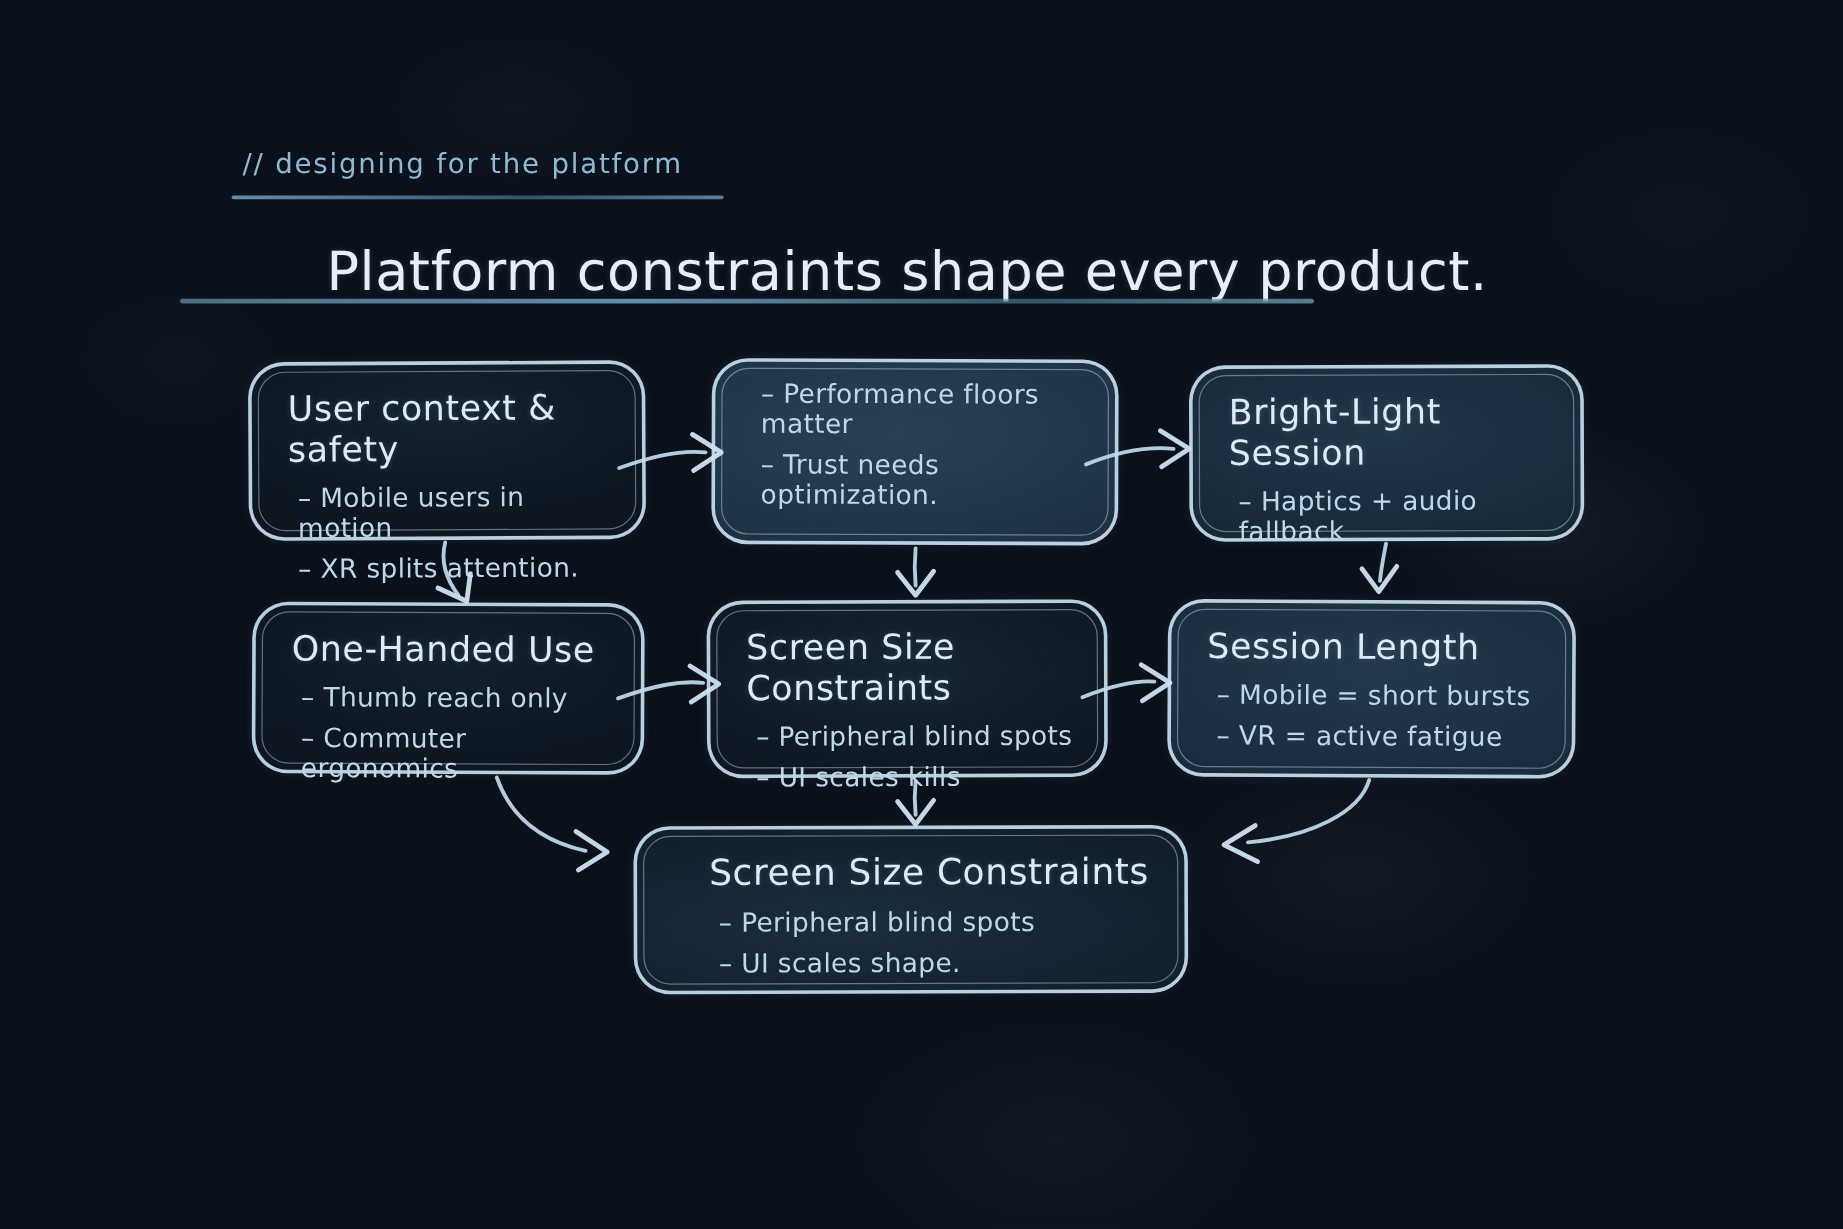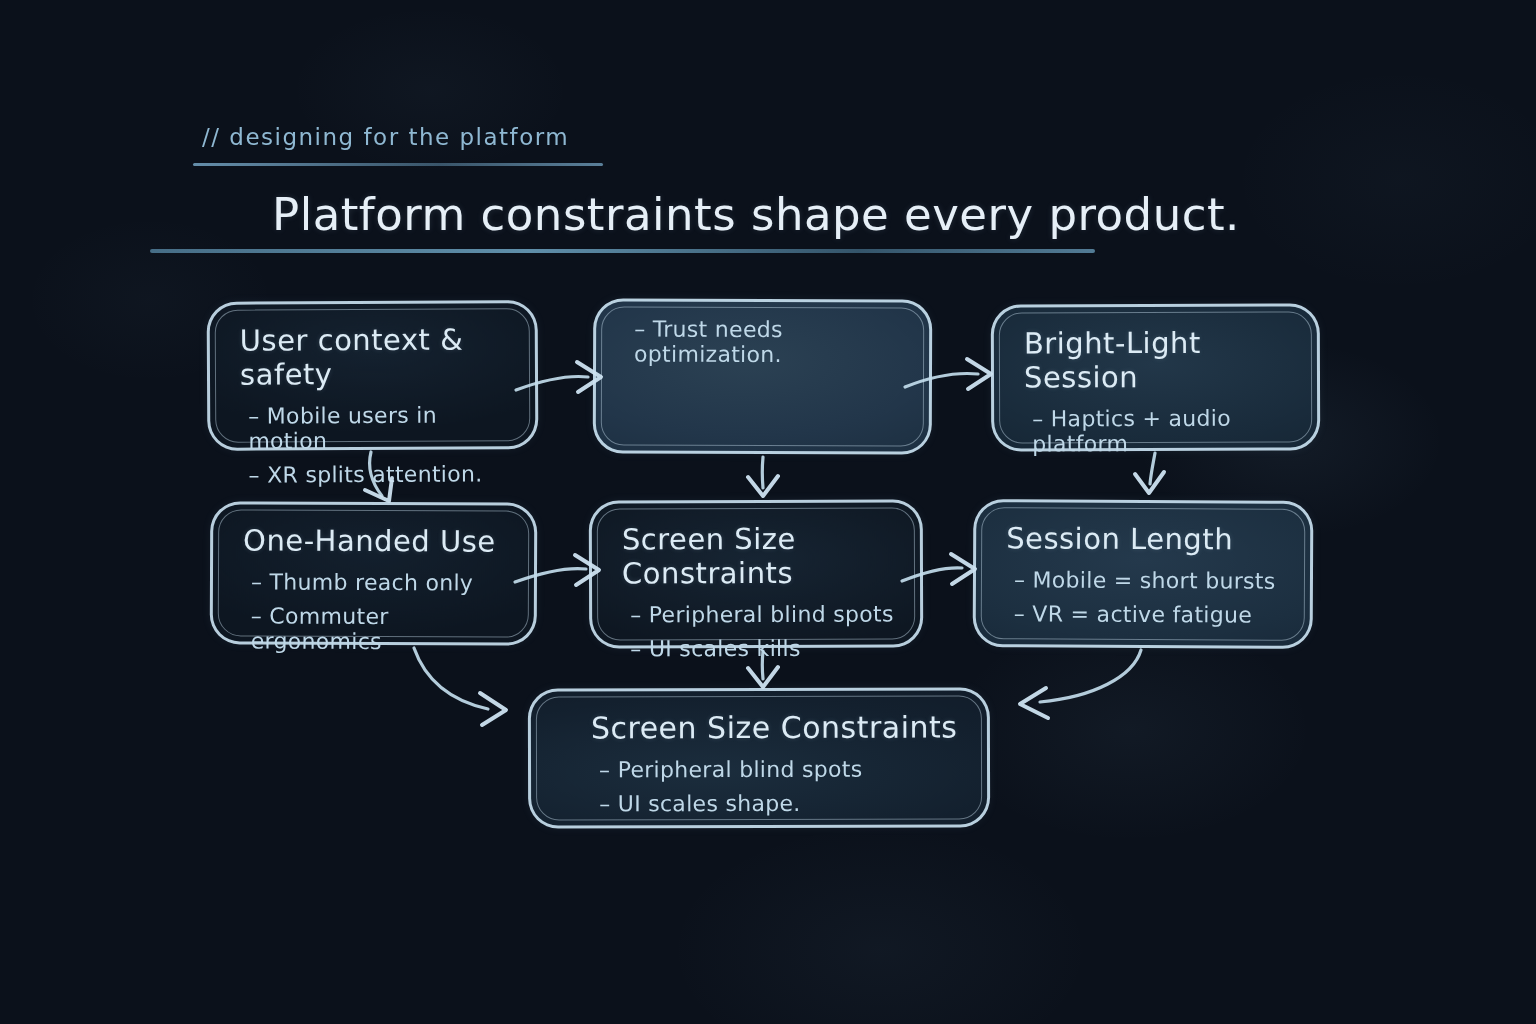--- a/index.html
+++ b/index.html
@@ -27,21 +27,21 @@
     position: absolute; left: 202px; top: 124px;
     font-size: 23px; letter-spacing: 1.5px;
     color: #8fb8d2;
   }
   .eyebrow-underline {
     position: absolute; left: 193px; top: 163px; width: 410px; height: 3px;
     border-radius: 2px;
     background: linear-gradient(90deg, rgba(110,155,185,.9), rgba(95,140,170,.55) 60%, rgba(110,155,185,.8));
   }
   .headline {
-    position: absolute; left: 272px; top: 188px;
+    position: absolute; left: 272px; top: 200px;
     font-size: 45px; letter-spacing: 0.5px;
     color: #e6eff7;
     text-shadow: 0 0 6px rgba(180,210,235,0.15);
   }
   .headline-underline {
     position: absolute; left: 150px; top: 249px; width: 945px; height: 3.5px;
     border-radius: 2px;
     background: linear-gradient(90deg, rgba(90,140,170,.75), rgba(110,165,195,.85) 40%, rgba(80,130,160,.6) 75%, rgba(100,150,180,.8));
   }
 
@@ -115,26 +115,27 @@
   <div class="headline">Platform constraints shape every product.</div>
   <div class="headline-underline"></div>
 
   <div class="node n1">
     <div class="node-title">User context &amp; safety</div>
     <div class="bullet">– Mobile users in motion</div>
     <div class="bullet">– XR splits attention.</div>
   </div>
 
   <div class="node n2">
+    <div class="bullet">– Performance floors matter</div>
     <div class="bullet">– Trust needs optimization.</div>
   </div>
 
   <div class="node n3">
     <div class="node-title">Bright-Light Session</div>
-    <div class="bullet">– Haptics + audio platform</div>
+    <div class="bullet">– Haptics + audio fallback</div>
   </div>
 
   <div class="node n4">
     <div class="node-title">One-Handed Use</div>
     <div class="bullet">– Thumb reach only</div>
     <div class="bullet">– Commuter ergonomics</div>
   </div>
 
   <div class="node n5">
     <div class="node-title">Screen Size Constraints</div>

